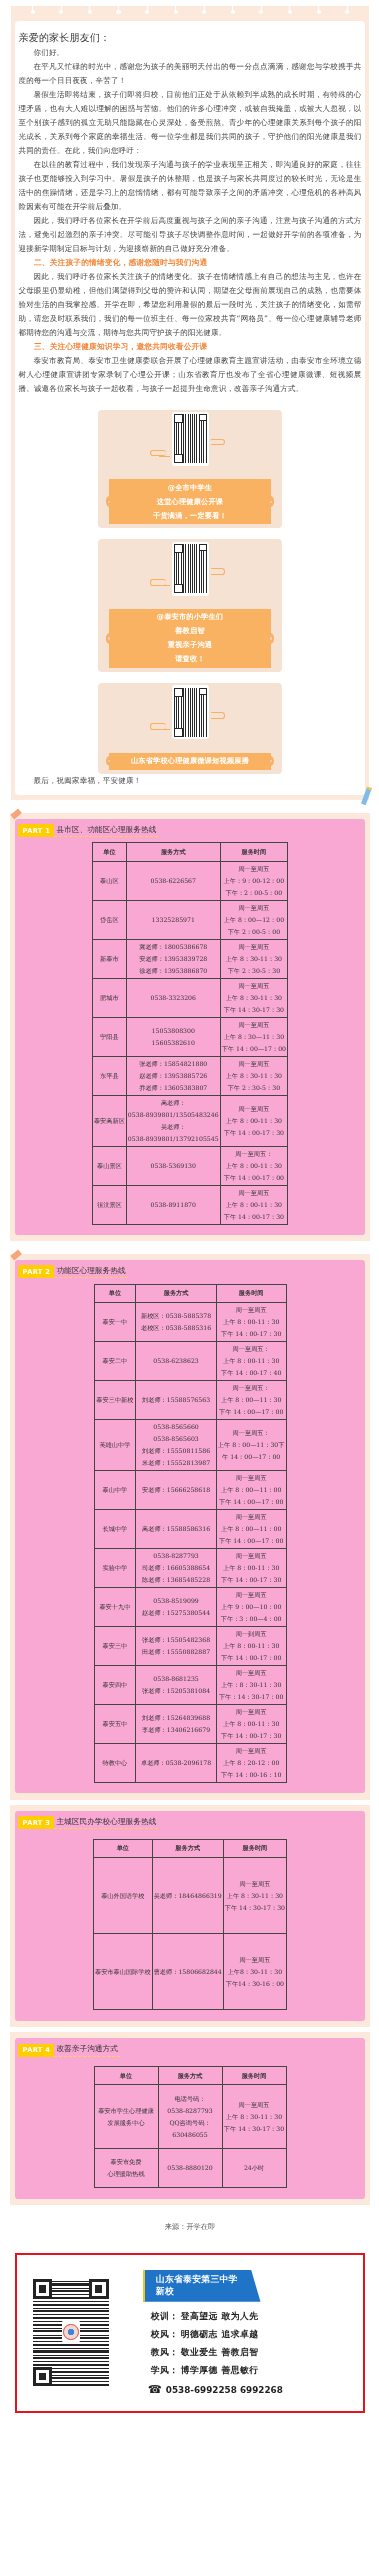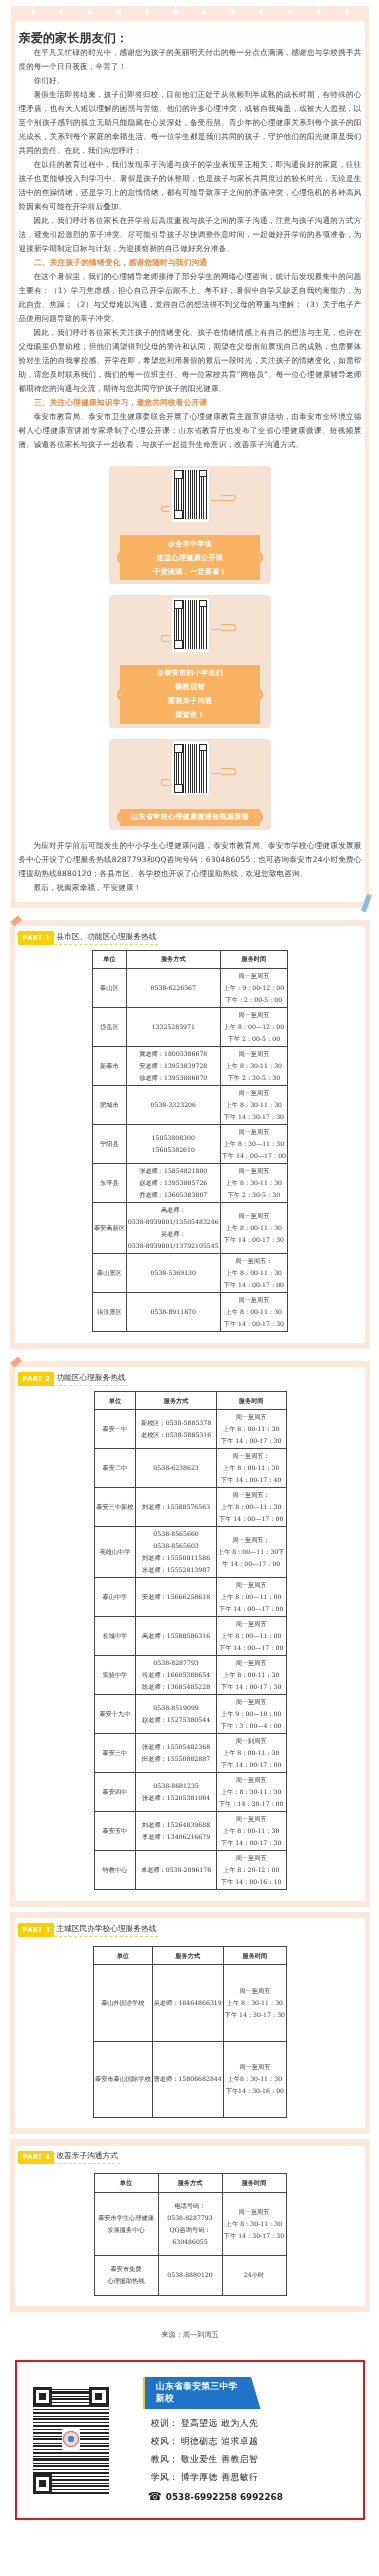--- a/index.html
+++ b/index.html
@@ -33,29 +33,29 @@
   }
   .letter-card {
     background: #fff;
     border-radius: 4.1px;
     padding: 10.3px 3.6px 7.2px 3.6px;
     font-size: 7.5px;
     line-height: 14px;
     color: #444;
     letter-spacing: 0.2px;
   }
-  .letter-card .greeting { font-weight: bold; color: #333; font-size: 12px; margin-bottom: 1px; }
+  .letter-card .greeting { font-weight: normal; color: #333; font-size: 10px; margin-bottom: 1px; }
   .letter-card p { text-indent: 2em; text-align: justify; }
   .letter-card .heading {
     text-indent: 2em; color: #f0883c; font-weight: bold; font-size: 7.7px;
   }
 
   
   .qr-block {
-    width: 162px; margin: 20.6px auto 0 auto;
+    width: 184px; margin: 20.6px auto 0 auto;
     background: #f6e2d3; border-radius: 4.1px;
     position: relative; padding: 0 0 4.1px 0;
   }
   .qr-block .qr-wrap {
     position: relative; margin: -9.3px auto 0 auto; width: 41px;
     background: #f6e2d3; border-radius: 4.1px; padding: 2.1px;
   }
   .qr-block .qr-inner {
     background: #fff; border-radius: 3.1px; padding: 2.1px; width: 37px; height: 54px;
     display: flex; align-items: center; justify-content: center;
@@ -112,21 +112,21 @@
   .part-frame {
     margin: 12.4px 10.3px 0 10.3px;
     background: #fde9dc;
     padding: 6.2px 4.6px 6.2px 4.6px;
     position: relative;
   }
   .part-frame .tape {
     position: absolute; left: 3.1px; top: -4.1px; width: 6.2px; height: 10.3px; background: #f5a57c; transform: rotate(50deg);
   }
   .part-card {
-    background: #ffffff; border-radius: 3.1px; padding: 5.2px 3.6px 10.3px 3.6px;
+    background: #f9a8d4; border-radius: 3.1px; padding: 5.2px 3.6px 10.3px 3.6px;
   }
   .part-head { display: flex; align-items: flex-end; margin-bottom: 5.2px; }
   .part-badge {
     background: #ffce00; color: #fff; font-weight: bold; font-size: 6.7px;
     padding: 2.6px 4.1px; border-radius: 1.5px; letter-spacing: 0.3px;
     position: relative;
   }
   .part-title {
     font-size: 7.7px; color: #333; padding: 0 2.1px 1.5px 2.1px;
     border-bottom: 0.5px dashed #ffd34d;
@@ -173,21 +173,21 @@
   .banner .big-qr .logo span {
     width: 15.5px; height: 15.5px; border-radius: 50%; border: 1.5px solid #d63a2f; background: radial-gradient(circle, #2a7dd1 30%, #f4d5d0 32%);
   }
   .banner .info { margin-left: 34px; }
   .banner .school {
     background: #1f74c8; color: #fff; font-weight: bold; font-size: 8.8px;
     padding: 4.1px 14.4px 4.1px 11.3px; border-left: 2.6px solid #f5c518;
     clip-path: polygon(0 0, 92% 0, 100% 100%, 0 100%);
     width: 118px; letter-spacing: 0.3px;
   }
-  .banner .motto { font-size: 8.8px; font-weight: normal; color: #222; margin-top: 5.2px; line-height: 18px; padding-left: 8.2px; letter-spacing: 0.5px; }
+  .banner .motto { font-size: 8.8px; font-weight: bold; color: #222; margin-top: 5.2px; line-height: 18px; padding-left: 8.2px; letter-spacing: 0.5px; }
   .banner .motto .lbl { margin-right: 2.1px; }
   .banner .phone { display: flex; align-items: center; font-size: 8.8px; font-weight: bold; color: #222; margin-top: 4.1px; padding-left: 5.2px; }
   .banner .phone .icon { font-size: 11.3px; margin-right: 4.1px; }
 </style>
 </head>
 <body>
 
 <div class="page">
 
   <div class="letter-frame">
@@ -200,27 +200,26 @@
       <span class="ring"></span>
       <span class="ring"></span>
       <span class="ring"></span>
       <span class="ring"></span>
       <span class="ring"></span>
       <span class="ring"></span>
       <span class="ring"></span>
     </div>
     <div class="letter-card">
       <div class="greeting">亲爱的家长朋友们：</div>
+      <p>你们好。</p>
       <p>在平凡又忙碌的时光中，感谢您为孩子的美丽明天付出的每一分点点滴滴，感谢您与学校携手共度的每一个日日夜夜，辛苦了！</p>
-      <p>你们好。</p>
       <p>暑假生活即将结束，孩子们即将归校，目前他们正处于从依赖到半成熟的成长时期，有特殊的心理矛盾，也有大人难以理解的困惑与苦恼。他们的许多心理冲突，或被自我掩盖，或被大人忽视，以至个别孩子感到的孤立无助只能隐藏在心灵深处，备受煎熬。青少年的心理健康关系到每个孩子的阳光成长，关系到每个家庭的幸福生活。每一位学生都是我们共同的孩子，守护他们的阳光健康是我们共同的责任。在此，我们向您呼吁：</p>
       <p>在以往的教育过程中，我们发现亲子沟通与孩子的学业表现呈正相关，即沟通良好的家庭，往往孩子也更能够投入到学习中。暑假是孩子的休整期，也是孩子与家长共同度过的较长时光，无论是生活中的焦躁情绪，还是学习上的怠惰情绪，都有可能导致亲子之间的矛盾冲突，心理危机的各种高风险因素有可能在开学前后叠加。</p>
       <p>因此，我们呼吁各位家长在开学前后高度重视与孩子之间的亲子沟通，注意与孩子沟通的方式方法，避免引起激烈的亲子冲突。尽可能引导孩子尽快调整作息时间，一起做好开学前的各项准备，为迎接新学期制定目标与计划，为迎接崭新的自己做好充分准备。</p>
       <div class="heading">二、关注孩子的情绪变化，感谢您随时与我们沟通</div>
-      <p>在这个暑假里，我们的心理辅导老师接待了部分学生的网络心理咨询，统计后发现最集中的问题主要有：（1）学习焦虑感，担心自己开学后跟不上、考不好，暑假中自学又缺乏自我约束能力，为此自责、焦躁；（2）与父母难以沟通，觉得自己的想法得不到父母的尊重与理解；（3）关于电子产品使用问题导致的亲子冲突。</p>
       <p>因此，我们呼吁各位家长关注孩子的情绪变化。孩子在情绪情感上有自己的想法与主见，也许在父母眼里仍显幼稚，但他们渴望得到父母的赞许和认同，期望在父母面前展现自己的成熟，也需要体验对生活的自我掌控感。开学在即，希望您利用暑假的最后一段时光，关注孩子的情绪变化，如需帮助，请您及时联系我们，我们的每一位班主任、每一位家校共育“网格员”、每一位心理健康辅导老师都期待您的沟通与交流，期待与您共同守护孩子的阳光健康。</p>
       <div class="heading">三、关注心理健康知识学习，邀您共同收看公开课</div>
       <p>泰安市教育局、泰安市卫生健康委联合开展了心理健康教育主题宣讲活动，由泰安市全环境立德树人心理健康宣讲团专家录制了心理公开课；山东省教育厅也发布了全省心理健康微课、短视频展播。诚邀各位家长与孩子一起收看，与孩子一起提升生命意识，改善亲子沟通方式。</p>
 
       <div class="qr-block" style="margin-top:23px;">
         <div class="cloud left"></div>
         <div class="cloud-line-l"></div>
         <div class="cloud right"></div>
         <div class="cloud-line-r"></div>
         <div class="qr-wrap">
@@ -273,21 +272,20 @@
               </div>
             </div>
         </div>
         <div class="qr-caption" style="padding:1.5px 0;">
           <span class="dot-l"></span>
             <span class="dot-r"></span>
           <div>山东省学校心理健康微课短视频展播</div>
         </div>
       </div>
 
-      <p style="margin-top:9.3px;">为应对开学前后可能发生的中小学生心理健康问题，泰安市教育局、泰安市学校心理健康发展服务中心开设了心理服务热线8287793和QQ咨询号码：630486055；也可咨询泰安市24小时免费心理援助热线8880120；各县市区、各学校也开设了心理援助热线，欢迎您致电咨询。</p>
       <p>最后，祝阖家幸福，平安健康！</p>
     </div>
     <div class="pencil"></div>
   </div>
 
   <div class="part-frame">
     <div class="tape"></div>
     <div class="part-card">
       <div class="part-head">
         <span class="part-badge">PART 1</span>
@@ -727,21 +725,21 @@
               </td>
               <td style="padding-top: 7.2px; padding-bottom: 7.2px;">
                 <span class="line">24小时</span>
               </td>
             </tr>
           </tbody>
       </table>
     </div>
   </div>
 
-  <div class="source">来源：周一到周五</div>
+  <div class="source">来源：开学在即</div>
 
   <div class="banner">
     <div class="big-qr">
       <span class="f" style="left:0;top:0;"></span>
       <span class="f" style="right:0;top:0;"></span>
       <span class="f" style="left:0;bottom:0;"></span>
       <span class="logo">
           <span></span>
         </span>
     </div>

